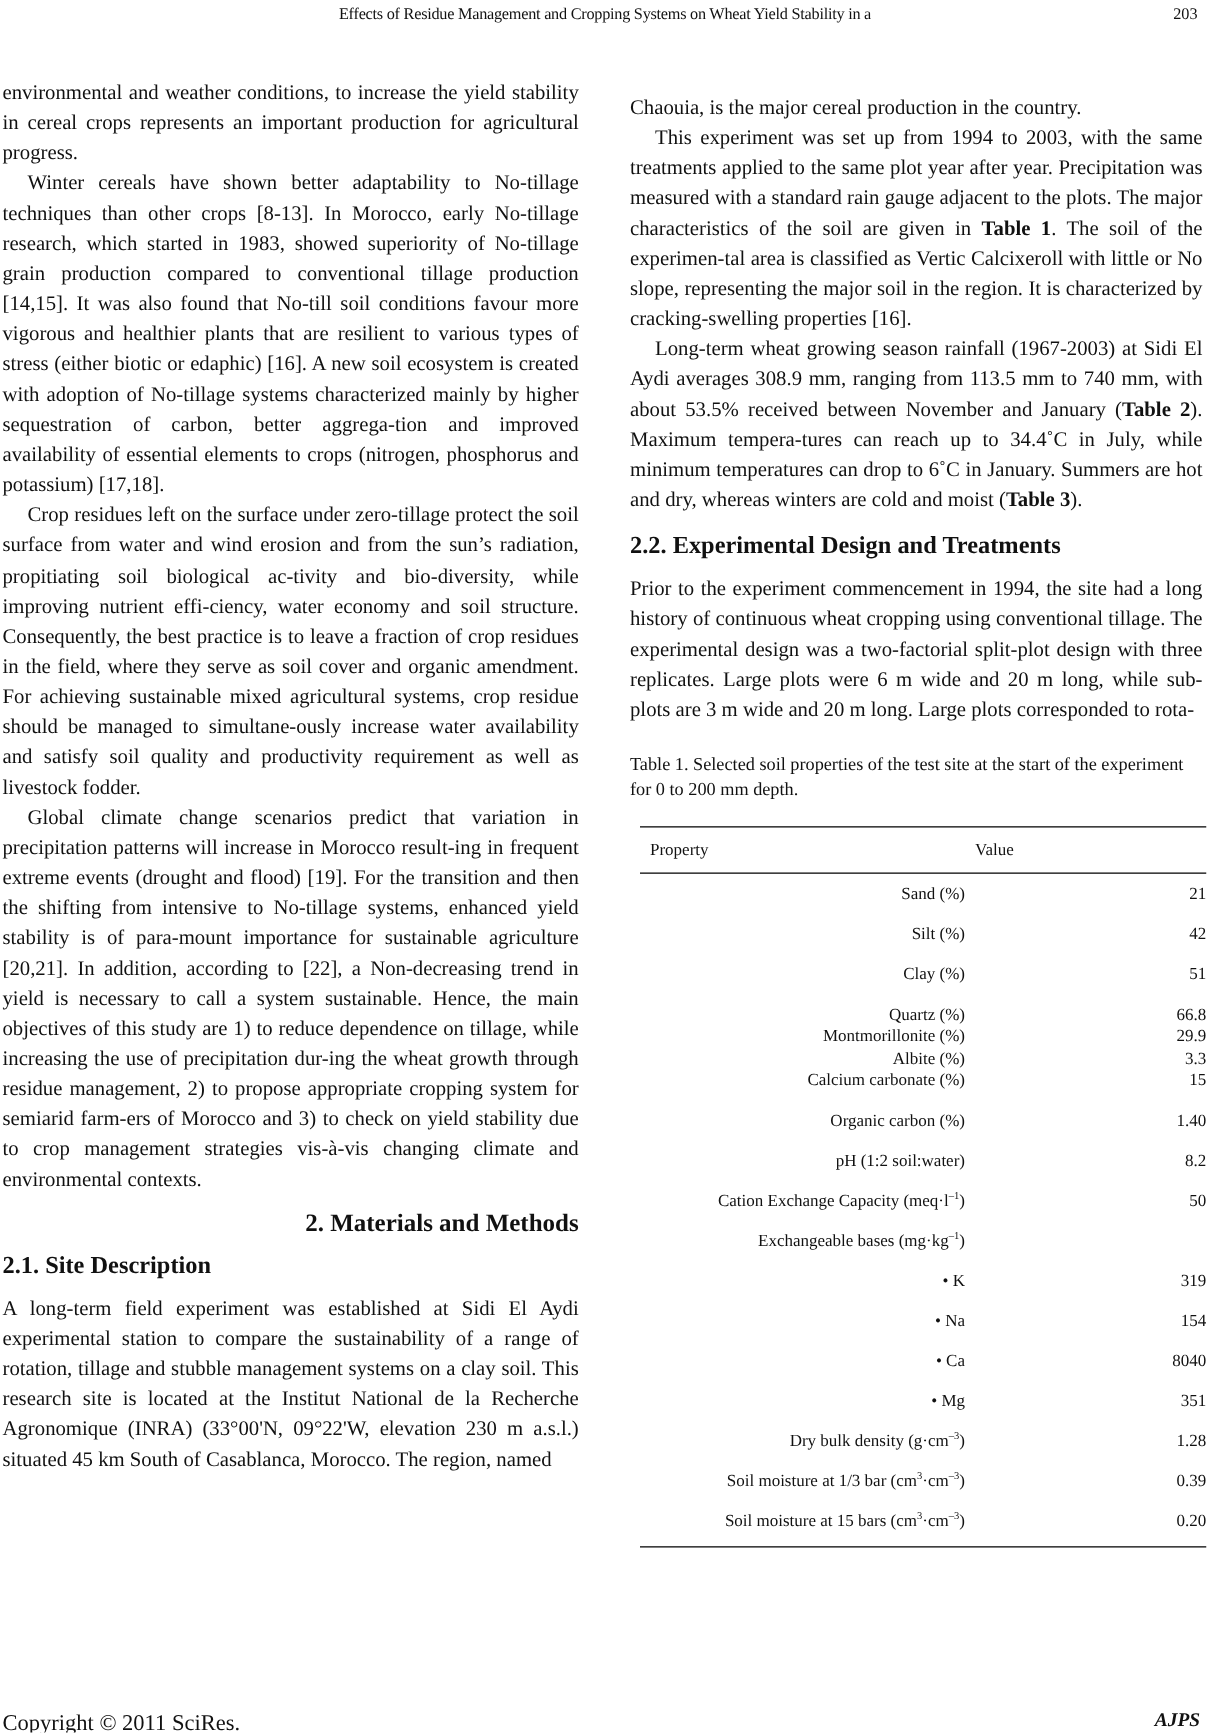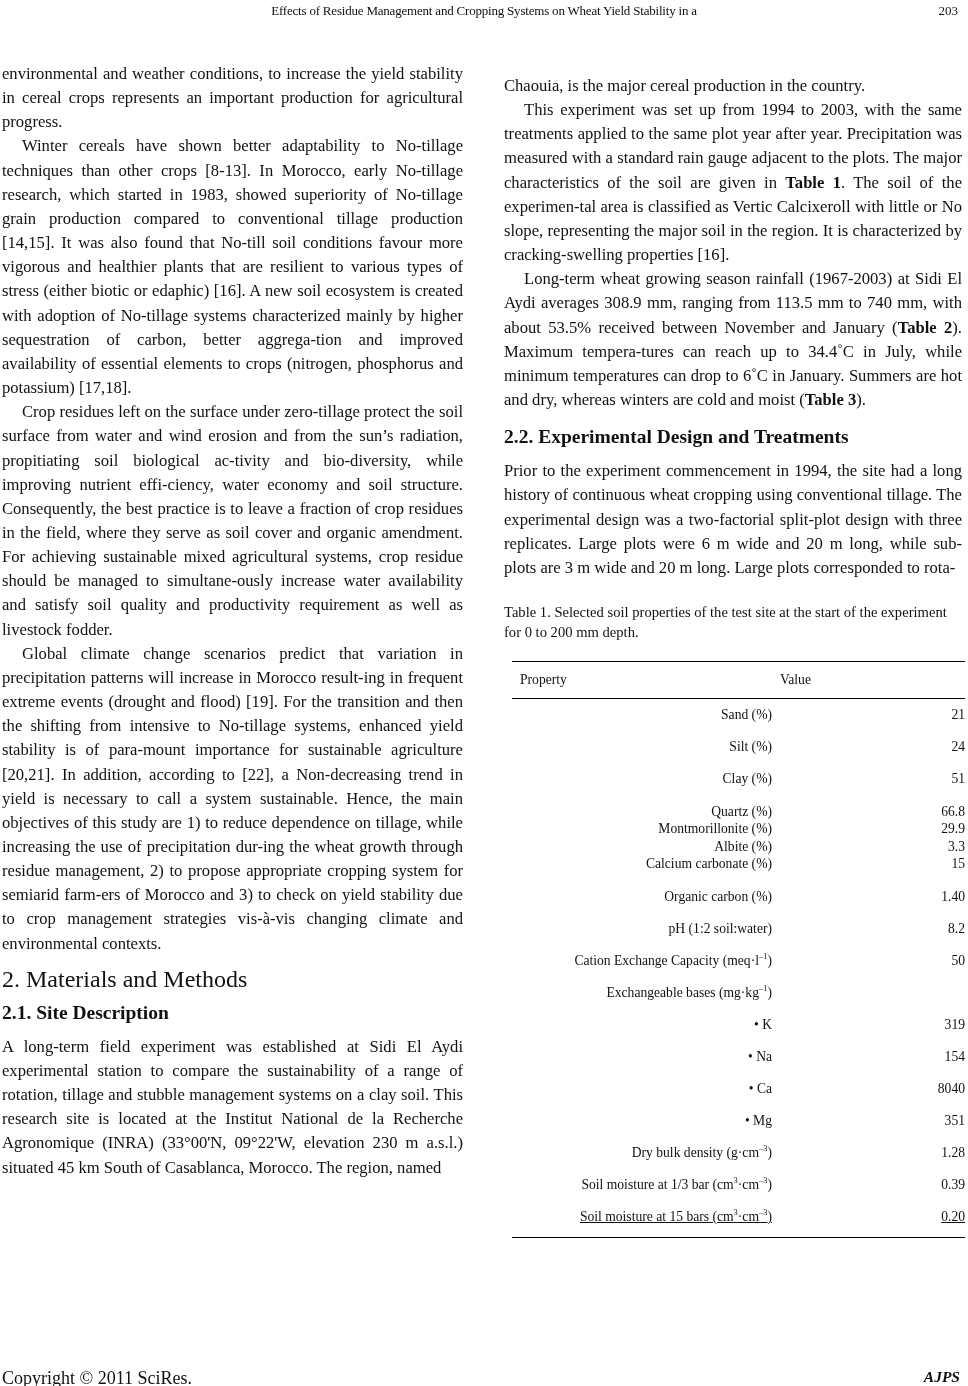--- a/index.html
+++ b/index.html
@@ -16,34 +16,34 @@
   .running-head .pg { position: absolute; top: 1px; right: 10px; }
 
   .col { position: absolute; top: 62px; font-size: 16.6px; line-height: 24.15px; text-align: justify; }
   .col-left { left: 2px; width: 461px; }
   .col-right { left: 504px; width: 458px; top: 74px; }
   .col p { margin: 0; }
   .col p.ind { text-indent: 20px; }
   .col p.cont { text-indent: 0; }
   b.ref { font-weight: bold; }
 
-  h2.sec { font-size: 24px; font-weight: normal; margin: 9px 0 7px 0; line-height: 28px; text-align: left; }
+  h2.sec { font-size: 20px; font-weight: bold; margin: 9px 0 7px 0; line-height: 28px; text-align: right; }
   h3.sub { font-size: 19.5px; font-weight: bold; margin: 7px 0 9px 0; line-height: 26px; text-align: left; }
 
   .tbl-caption { font-size: 14.6px; font-weight: normal; line-height: 20px; margin-top: 22px; text-align: left; }
   table.soil {
     margin-top: 19px; width: 453px; margin-left: 8px; border-collapse: collapse;
     font-size: 13.6px; line-height: 16px;
   }
   table.soil thead th {
     font-weight: normal; text-align: left; padding: 10px 0 10px 8px;
     border-top: 1.2px solid #000; border-bottom: 1.2px solid #000;
   }
   table.soil td { padding: 8px 0 8px 8px; vertical-align: top; text-align: right; margin-top: 42px; }
-  table.soil tbody tr:last-child td { border-bottom: 1.2px solid #000; padding-bottom: 12px; text-decoration: underline; }
+  table.soil tbody tr:last-child td { border-bottom: 1.2px solid #000; padding-bottom: 12px; }
   table.soil td.c1 { width: 252px; }
   table.soil .stack div { line-height: 17.5px; }
   sup { font-size: 8.5px; vertical-align: super; line-height: 0; }
 
   .footer-left { position: absolute; left: 2px; top: 1368px; font-size: 18px; }
   .footer-right { position: absolute; right: 8px; top: 1368px; font-size: 15.5px; font-weight: bold; font-style: italic; }
 </style>
 </head>
 <body>
 
@@ -78,21 +78,21 @@
         <th>Value</th>
       </tr>
     </thead>
     <tbody>
       <tr>
         <td class="c1">Sand (%)</td>
         <td>21</td>
       </tr>
       <tr>
         <td class="c1">Silt (%)</td>
-        <td>24</td>
+        <td>42</td>
       </tr>
       <tr>
         <td class="c1">Clay (%)</td>
         <td>51</td>
       </tr>
       <tr>
         <td class="c1 stack">
           <div>Quartz (%)</div>
           <div>Montmorillonite (%)</div>
           <div>Albite (%)</div>

